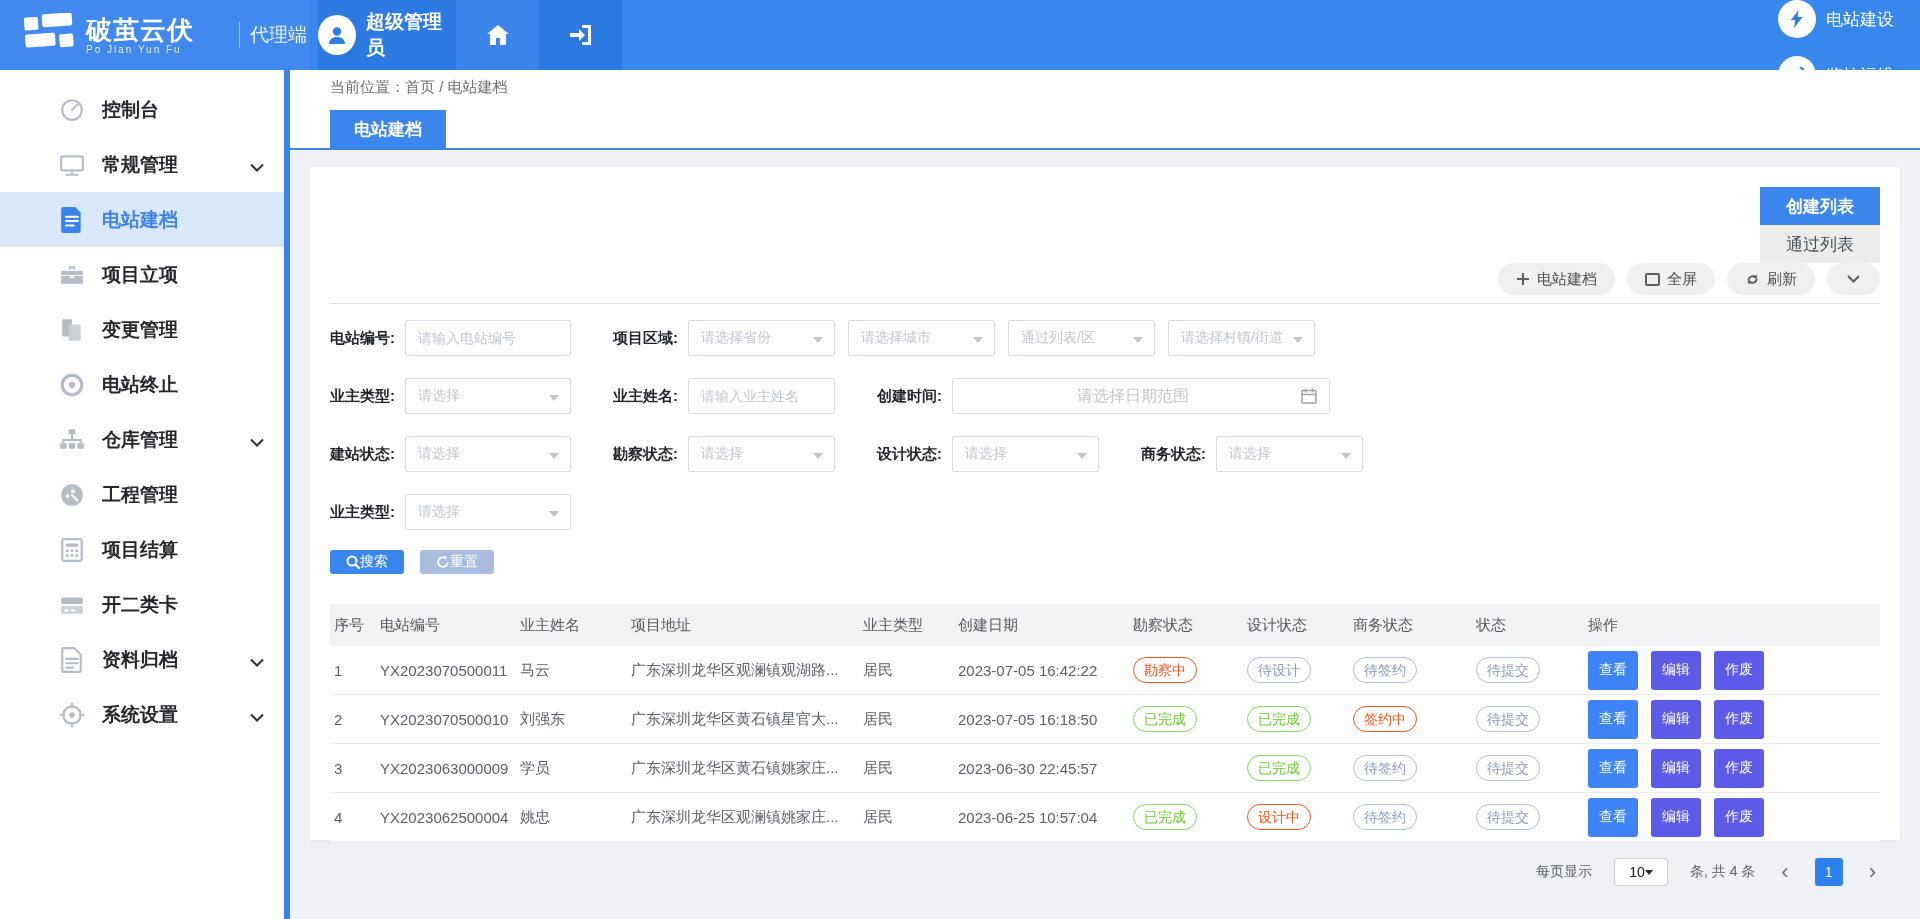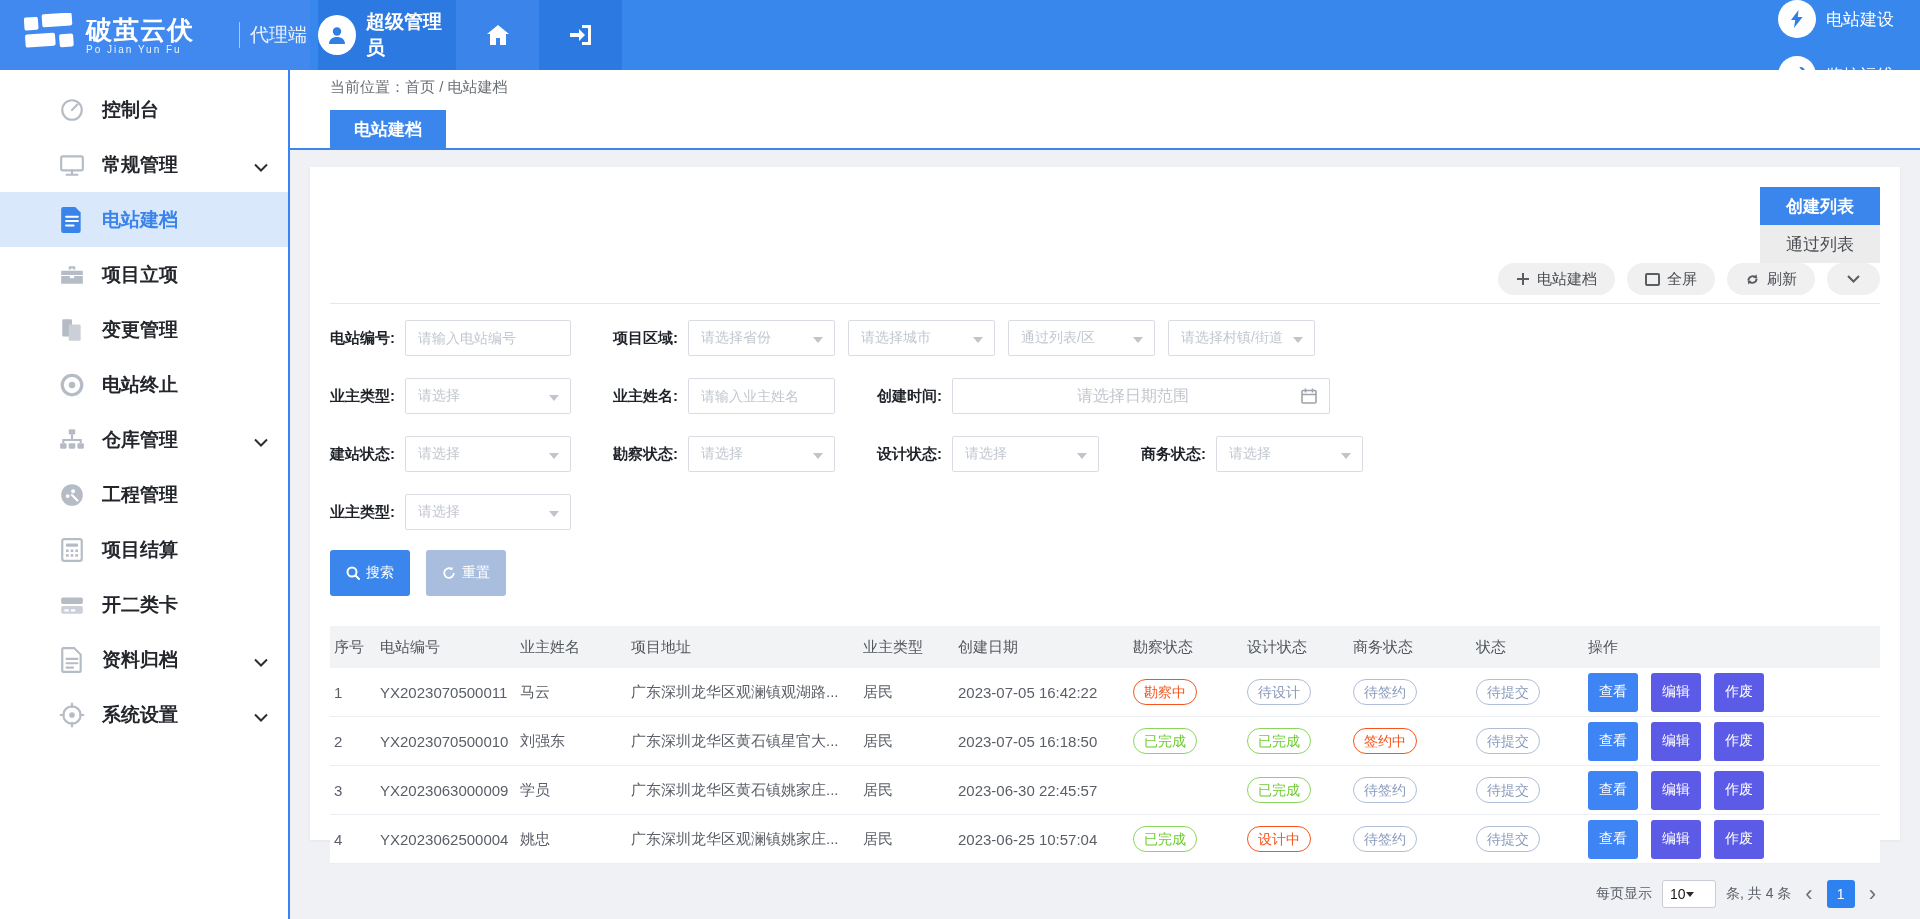--- a/index.html
+++ b/index.html
@@ -21,21 +21,21 @@
   .uname { color:#fff; font-size:19px; font-weight:bold; }
   .sec-home { width:83px; background:#3A84EA; }
   .sec-logout { width:83px; background:#2C79E2; }
   .hspacer { flex:1; }
   .hnav { display:flex; align-items:center; gap:18px; padding-right:26px;flex-direction:column; }
   .hnav-item { display:flex; align-items:center; gap:10px; cursor:pointer; }
   .hcirc { width:38px; height:38px; border-radius:50%; background:#fff; display:flex; align-items:center; justify-content:center; }
   .hnav-item span { color:#fff; font-size:17px; }
 
   
-  .sidebar { position:absolute; top:70px; left:0; width:290px; bottom:0; background:#fff; border-right:2px solid #3b82f6; padding-top:12px; }
+  .sidebar { position:absolute; top:70px; left:0; width:290px; bottom:0; background:#fff; border-right:6px solid #3b82f6; padding-top:12px; }
   .side-item { height:55px; display:flex; align-items:center; padding-left:58px; position:relative; cursor:pointer; }
   .side-item .sicon { width:28px; height:26px; margin-right:16px; display:flex; align-items:center; justify-content:center; }
   .side-item .slabel { font-size:19px; font-weight:bold; color:#23262B; }
   .side-item.active { background:#D9E8FB; }
   .side-item.active .slabel { color:#3A83EA; }
   .side-item .chev { position:absolute; right:20px; top:21px; }
 
   
   .main { position:absolute; top:70px; left:290px; right:0; bottom:0; }
   .bc-block { background:#fff; height:80px; border-bottom:2px solid #3B86EC; position:relative; }
@@ -63,21 +63,21 @@
   .fi.w2 { width:147px; }
   .fs { height:36px; border:1px solid #D9DDE3; border-radius:2px; background:#fff; display:flex; align-items:center; padding:0 12px; position:relative; cursor:pointer; }
   .fs .ph { font-size:14px; color:#C2C7CF; }
   .fs.w1 { width:166px; } .fs.w2 { width:147px; }
   .caret { position:absolute; right:11px; top:16px; width:0; height:0; border-left:5px solid transparent; border-right:5px solid transparent; border-top:6px solid #C0C4CC; }
   .sel-group { display:flex; gap:13px; }
   .datewrap { width:378px; height:36px; border:1px solid #D9DDE3; border-radius:2px; display:flex; align-items:center; padding:0 12px; background:#fff; }
   .datewrap input { border:none; outline:none; flex:1; font-size:16px; color:#333; font-family:inherit;text-align:center; }
   .datewrap input::placeholder { color:#C2C7CF; }
   .btn-row { display:flex; gap:16px; margin-top:20px; }
-  .btn { height:46px; border:none; border-radius:3px; color:#fff; font-size:14px; display:flex; align-items:center; gap:6px; padding:0 16px; cursor:pointer; font-family:inherit; }
+  .btn { height:24px; border:none; border-radius:3px; color:#fff; font-size:14px; display:flex; align-items:center; padding:0 16px; cursor:pointer; font-family:inherit; }
   .btn-search { background:#3B86EC; }
   .btn-reset { background:#A9BEDF; }
 
   
   .table { margin-top:30px; }
   .trow { display:flex; align-items:center; }
   .thead { background:#F2F3F5; height:42px; }
   .thead .cell { font-size:15px; color:#53575D; }
   .tbody-row { height:49px; border-bottom:1px solid #EBEEF3; background:#fff; }
   .cell { padding-right:8px; font-size:15px; color:#5A5E66; white-space:nowrap; overflow:hidden; }
@@ -86,22 +86,22 @@
   .badge { display:inline-block; min-width:64px; text-align:center; font-size:14px; line-height:24px; border:1px solid; border-radius:13px; padding:0 10px; }
   .badge-orange { color:#F7541D; border-color:#F7541D; }
   .badge-green  { color:#6FCB35; border-color:#8BD65E; }
   .badge-pending{ color:#8A9BBD; border-color:#AFBDD6; }
   .acts { display:flex; gap:13px; }
   .abtn { width:50px; height:39px; border:none; border-radius:3px; color:#fff; font-size:14px; cursor:pointer; font-family:inherit; }
   .abtn.view { background:#3E84F5; }
   .abtn.edit, .abtn.void { background:#5B5BE8; }
 
   
-  .pager { display:flex; align-items:center; justify-content:flex-end; gap:10px; margin-top:16px; font-size:14px; color:#5A5E66; }
-  .pp-select { width:54px; height:28px; border:1px solid #C9CDD4; border-radius:3px; display:flex; align-items:center; justify-content:flex-start; padding:0 7px; color:#1a1a1a; cursor:pointer; background:#fff; }
+  .pager { display:flex; align-items:center; justify-content:flex-end; gap:22px; margin-top:16px; font-size:14px; color:#5A5E66; }
+  .pp-select { width:54px; height:28px; border:1px solid #C9CDD4; border-radius:3px; display:flex; align-items:center; justify-content:center; padding:0 7px; color:#1a1a1a; cursor:pointer; background:#fff; }
   .pp-caret { width:0; height:0; border-left:4px solid transparent; border-right:4px solid transparent; border-top:5px solid #2b2b2b; }
   .pg-arrow { font-size:22px; color:#6A6E75; line-height:20px; padding:0 4px; cursor:pointer; user-select:none; }
   .pg-num { width:28px; height:28px; background:#2E82F0; color:#fff; border-radius:3px; display:flex; align-items:center; justify-content:center; font-size:14px; cursor:pointer; }
 </style>
 </head>
 <body>
 
 <div class="header">
   <div class="logo-sec">
     <svg class="logo-mark" viewBox="0 0 50 44">

